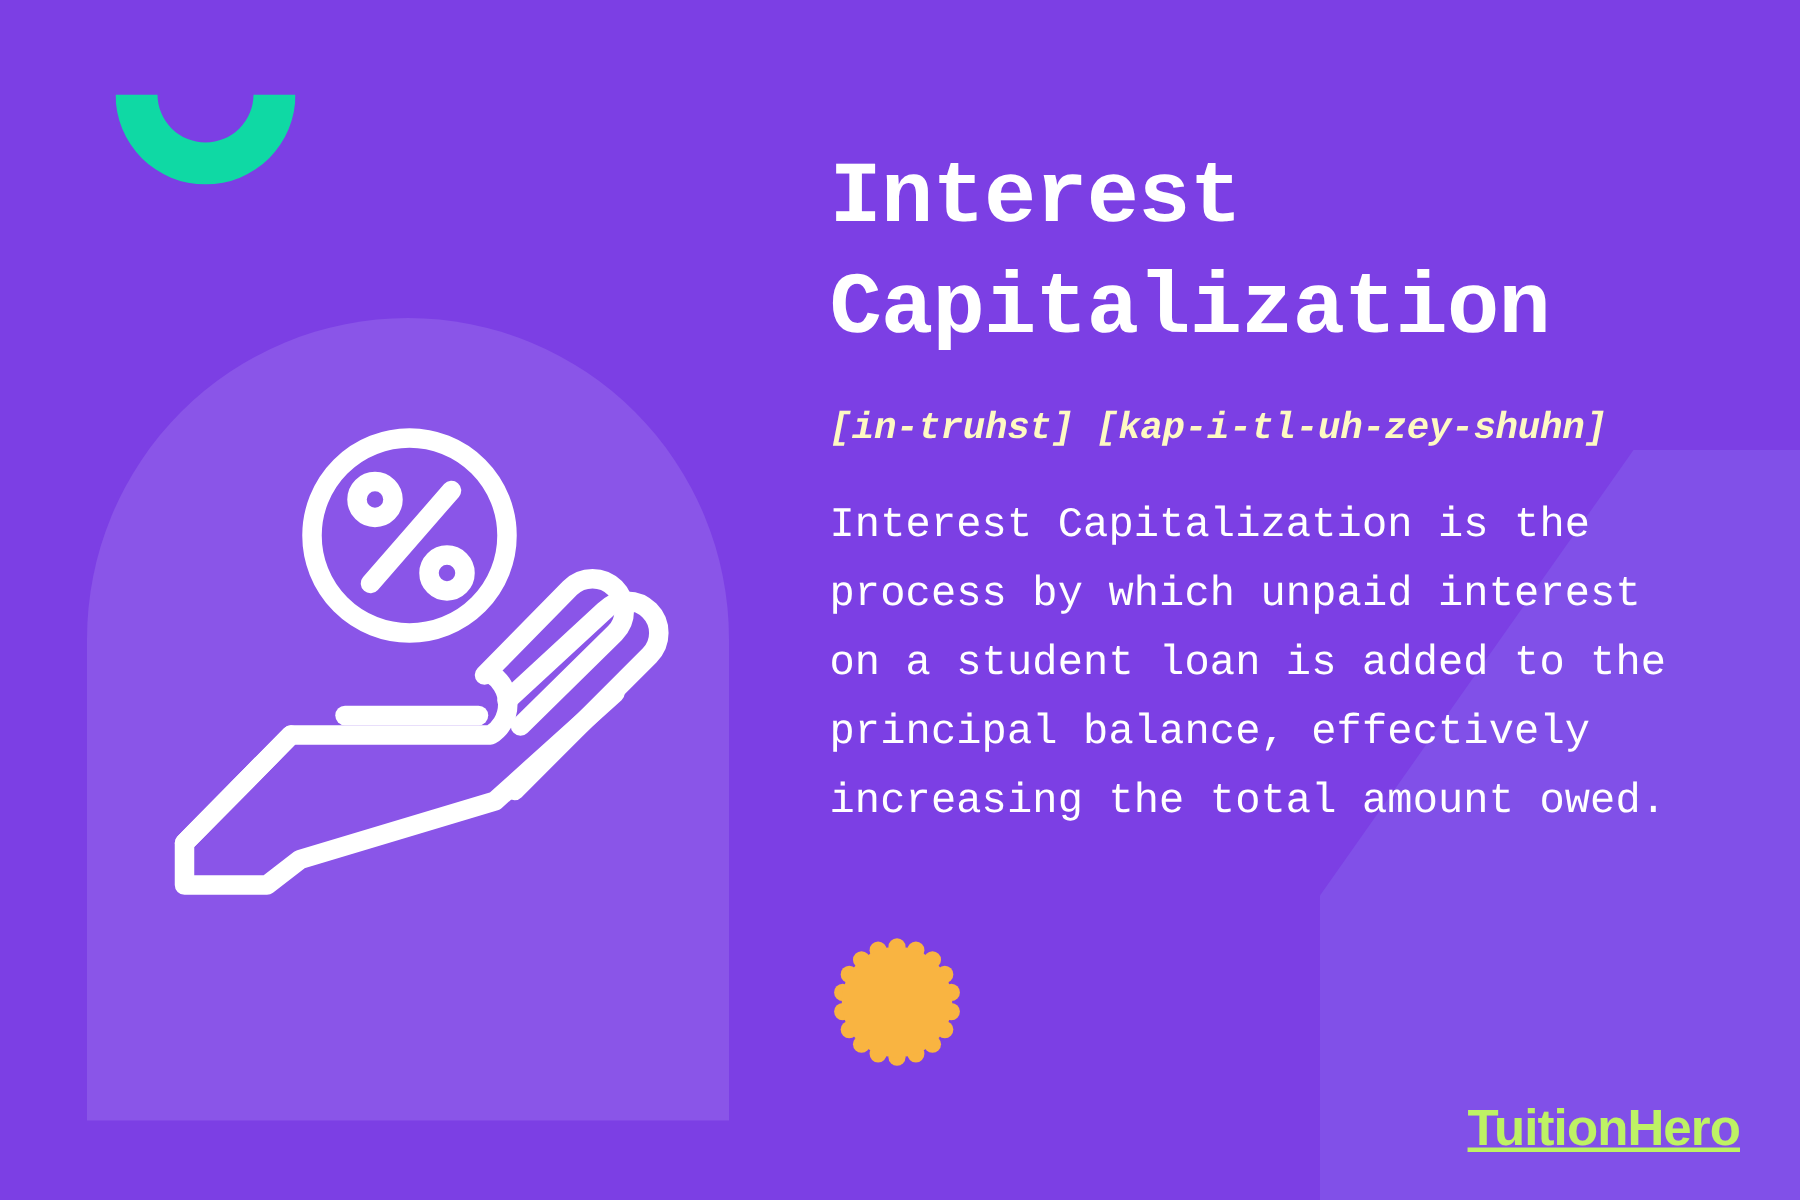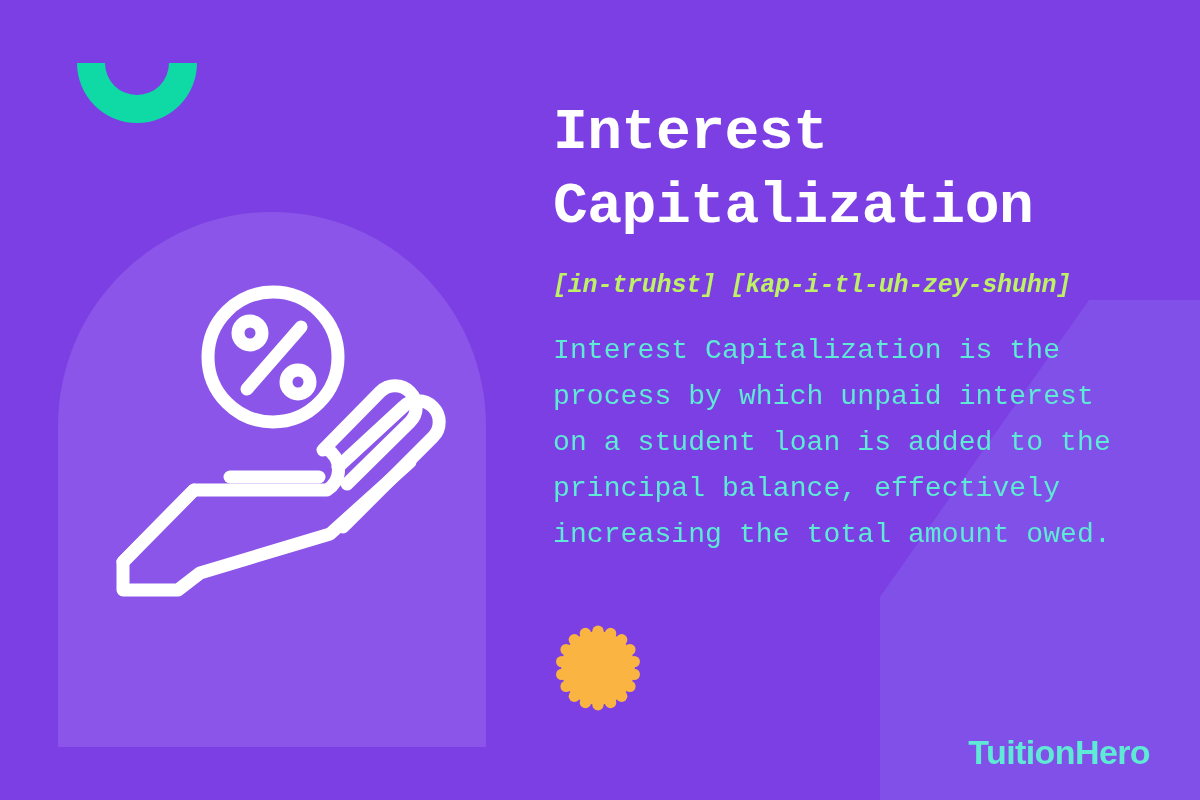--- a/index.html
+++ b/index.html
@@ -72,31 +72,31 @@
     color: #ffffff;
     font-size: 58px;
     line-height: 74px;
     font-weight: 700;
     letter-spacing: -0.5px;
     margin: 0;
     white-space: pre-line;
   }
 
   #pronunciation {
-    color: #bef264;
+    color: #fef9c3;
     font-size: 25px;
     line-height: 32px;
     font-weight: 700;
     font-style: italic;
     margin: 26px 0 0 0;
     letter-spacing: -0.2px;
   }
 
   #definition {
-    color: #5eead4;
+    color: #ffffff;
     font-size: 28px;
     line-height: 46px;
     font-weight: 400;
     margin: 26px 0 0 0;
     max-width: 560px;
     letter-spacing: 0.1px;
   }
 
   
   #badge {
@@ -104,28 +104,29 @@
     left: 552px;
     top: 622px;
     width: 92px;
     height: 92px;
   }
   #badge svg { display: block; }
 
   
   #logo {
     position: absolute;
-    right: 50px;
+    right: 40px;
     bottom: 28px;
-    color: #5eead4;
+    color: #bef264;
     font-size: 34px;
     font-weight: 700;
     letter-spacing: -0.6px;
     line-height: 40px;
     white-space: nowrap;
+    text-decoration: underline;
   }
 </style>
 </head>
 <body>
 
 <div id="card">
 
   <div id="diag-shadow-2"></div>
 
   <div id="green-arc">

